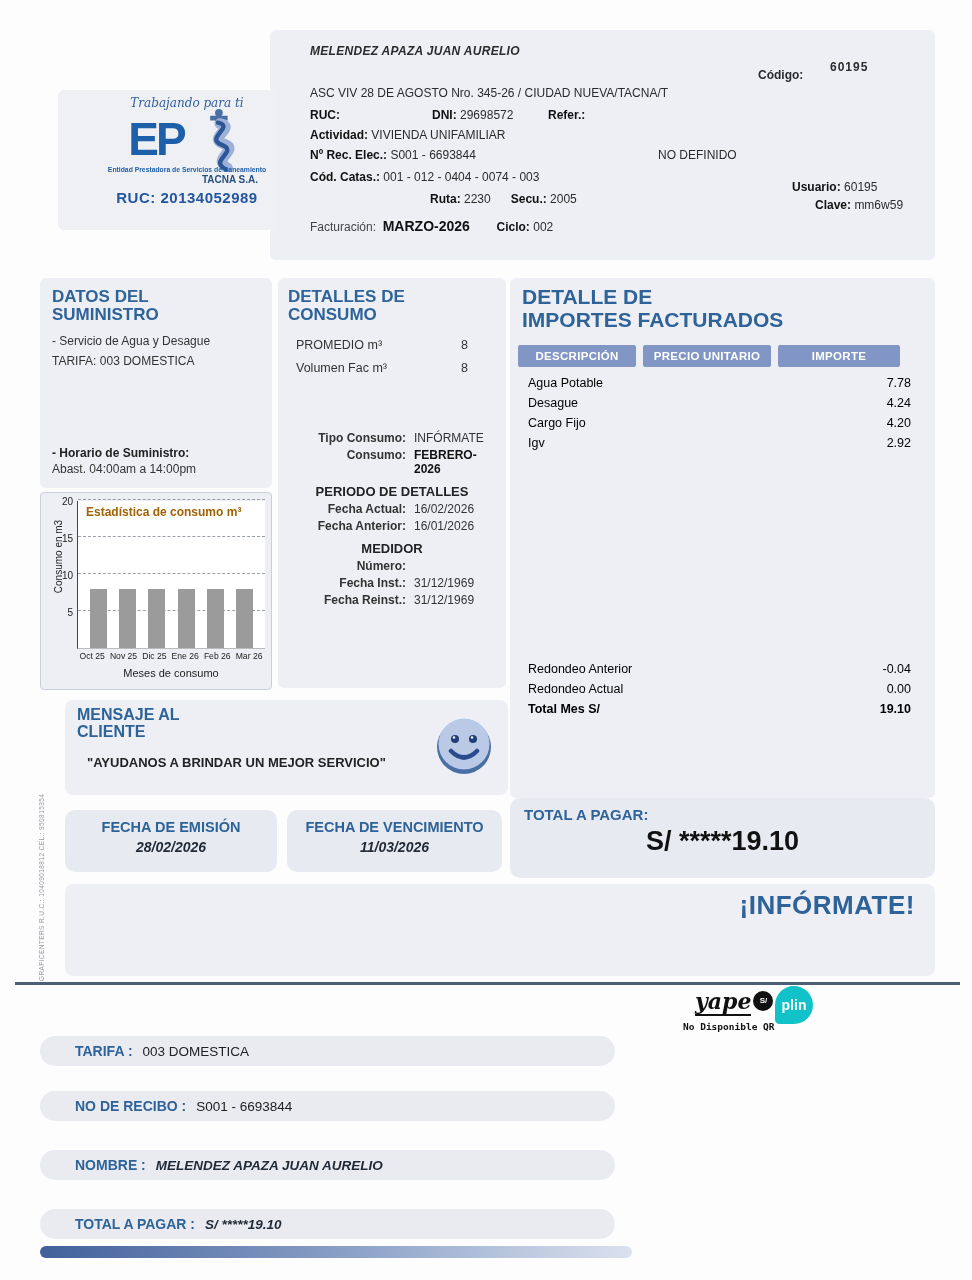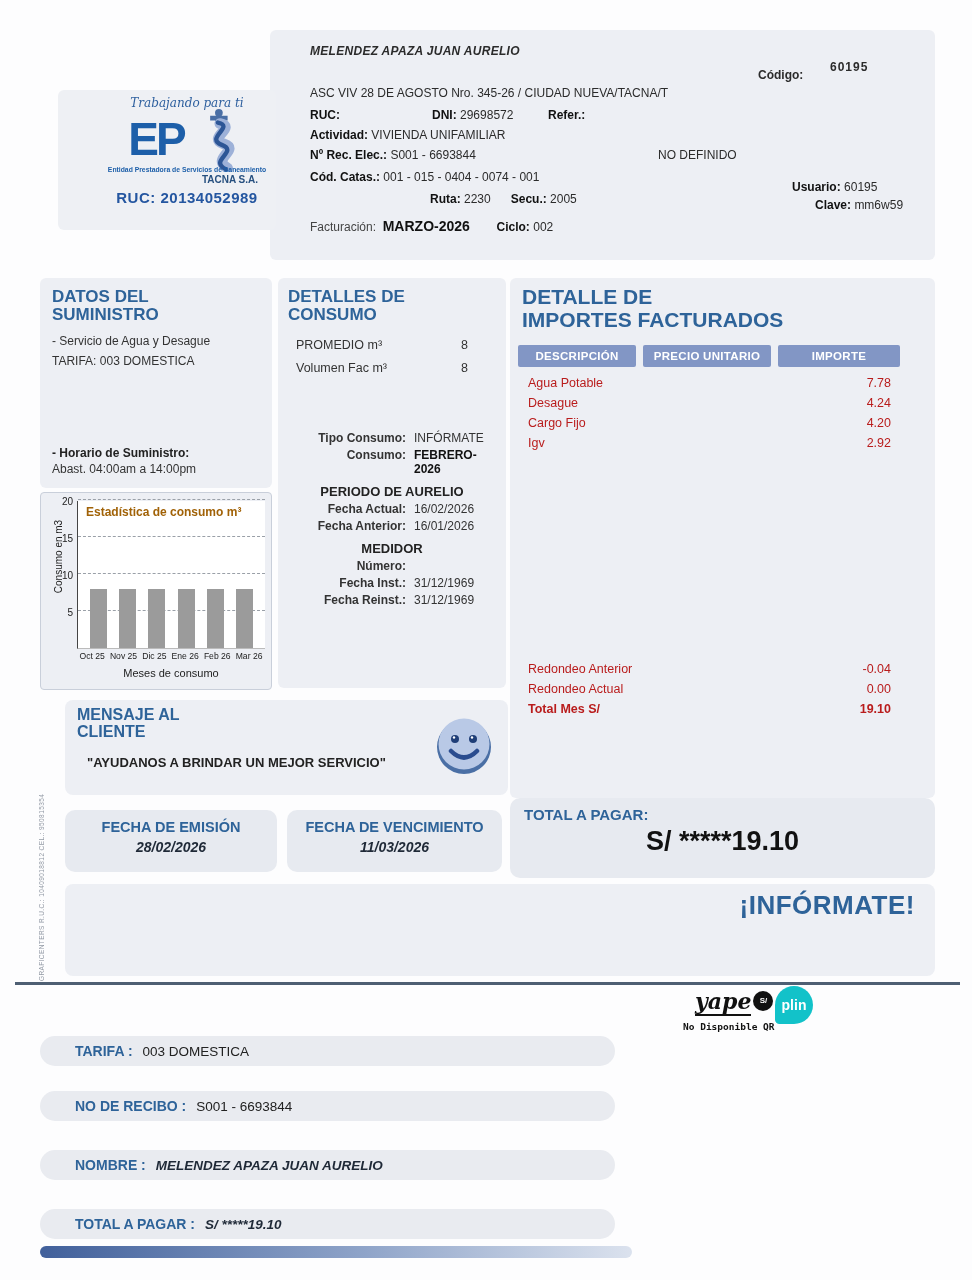--- a/index.html
+++ b/index.html
@@ -54,21 +54,21 @@
   .c-grid .gv { text-align:left; }
   .c-center { text-align:center; font-size:13px; font-weight:bold; color:#222; margin-top:8px; }
   .sp-top { margin-top:56px; }
   .bold { font-weight:bold; color:#111; }
 
   
   .importes { position:absolute; left:510px; top:278px; width:425px; height:520px; background:#edeff4; border-radius:6px; }
   .importes .title { position:absolute; left:12px; top:8px; font-size:21px; font-weight:bold; color:#2e6399; line-height:1.08; }
   .hdr-bar { position:absolute; top:67px; height:22px; background:#8296c5; color:#fff; font-size:11.5px; font-weight:bold; display:flex; align-items:center; justify-content:center; border-radius:2px; letter-spacing:.3px; }
   .imp-rows { position:absolute; left:0; top:98px; width:100%; }
-  .imp-row { display:flex; justify-content:space-between; padding:0 44px 0 18px; font-size:12.5px; color:#b91c1c; height:20px; }
+  .imp-row { display:flex; justify-content:space-between; padding:0 24px 0 18px; font-size:12.5px; color:#000000; height:20px; }
   .imp-footer { position:absolute; left:0; top:384px; width:100%; }
 
   
   .mensaje { position:absolute; left:65px; top:700px; width:443px; height:95px; background:#edeff4; border-radius:8px; }
   .mensaje .title { position:absolute; left:12px; top:7px; font-size:16px; font-weight:bold; color:#2e6399; line-height:1.05; }
   .mensaje .quote { position:absolute; left:22px; top:55px; font-size:13px; font-weight:bold; color:#222; }
   .smiley { position:absolute; right:14px; top:16px; }
 
   
   .date-pill { position:absolute; top:810px; height:62px; background:#e7eaf0; border-radius:10px; text-align:center; padding-top:9px; }
@@ -125,21 +125,21 @@
     </div>
 
     <div class="abs" style="left:40px;top:118px">
       <span class="lbl">Nº Rec. Elec.:</span>
       <span>S001 - 6693844</span>
     </div>
     <div class="abs" style="left:388px;top:118px">NO DEFINIDO</div>
 
     <div class="abs" style="left:40px;top:140px">
       <span class="lbl">Cód. Catas.:</span>
-      <span>001 - 015 - 0404 - 0074 - 001</span>
+      <span>001 - 012 - 0404 - 0074 - 003</span>
     </div>
 
     <div class="abs" style="left:160px;top:162px">
       <span class="lbl">Ruta:</span>
       <span>2230</span>
       &nbsp;&nbsp;&nbsp;&nbsp;
       <span class="lbl">Secu.:</span>
       <span>2005</span>
     </div>
 
@@ -238,21 +238,21 @@
 
     <div class="c-grid sp-top">
       <span class="gl">Tipo Consumo:</span>
       <span class="gv">INFÓRMATE</span>
     </div>
     <div class="c-grid">
       <span class="gl">Consumo:</span>
       <span class="gv bold">FEBRERO-2026</span>
     </div>
 
-    <div class="c-center">PERIODO DE AURELIO</div>
+    <div class="c-center">PERIODO DE DETALLES</div>
     <div class="c-grid">
       <span class="gl">Fecha Actual:</span>
       <span class="gv">16/02/2026</span>
     </div>
     <div class="c-grid">
       <span class="gl">Fecha Anterior:</span>
       <span class="gv">16/01/2026</span>
     </div>
 
     <div class="c-center">MEDIDOR</div>

